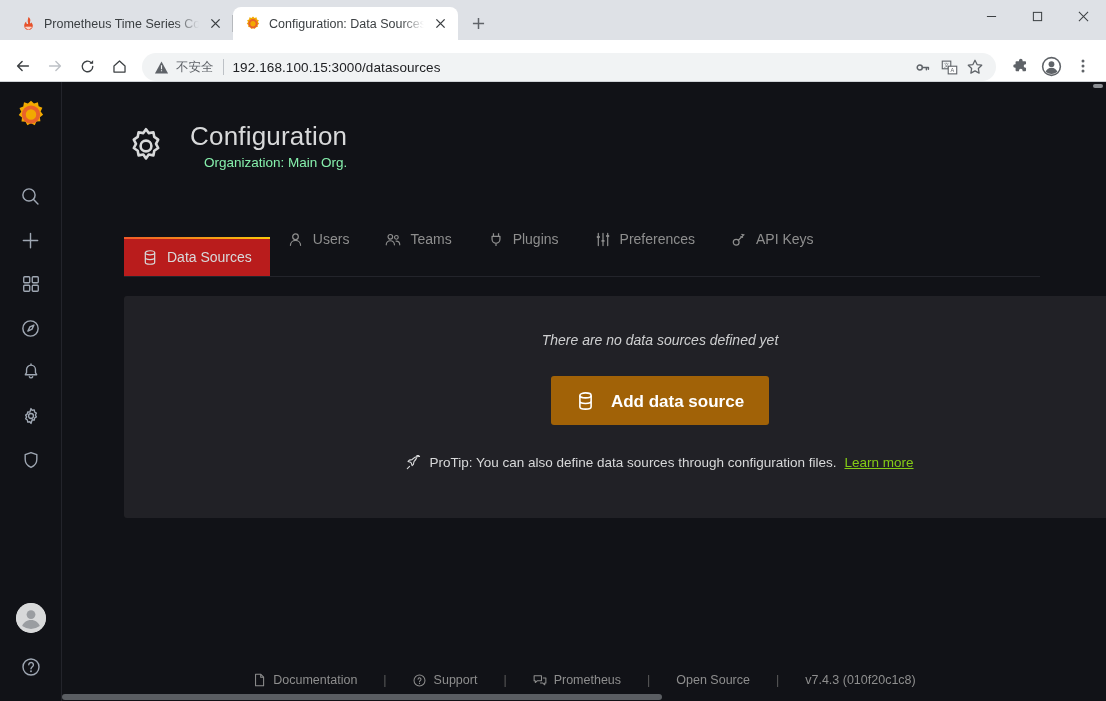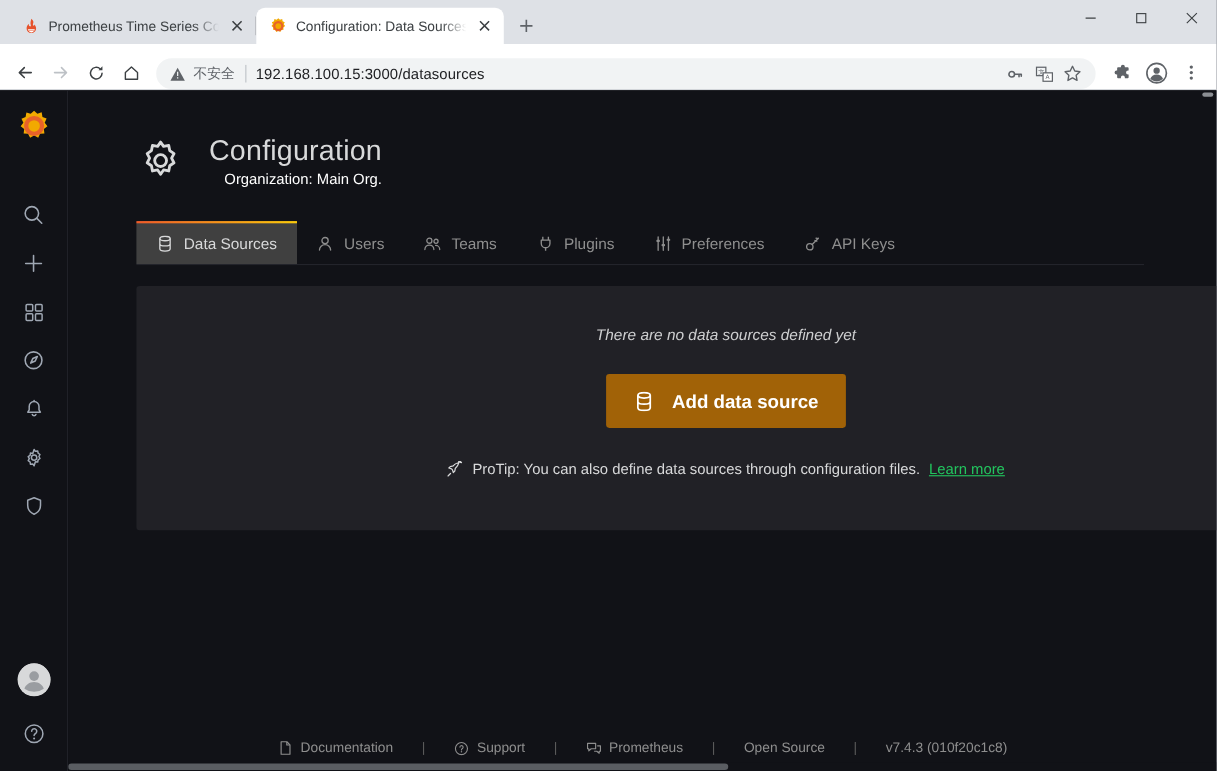--- a/index.html
+++ b/index.html
@@ -65,48 +65,48 @@
   .sb-spacer { flex:1; }
   .avatar { width:30px; height:30px; border-radius:50%; background:#d8d9da; display:flex; align-items:flex-end; justify-content:center; overflow:hidden; margin-bottom:14px; }
   .help-ic { width:44px; height:44px; display:flex; align-items:center; justify-content:center; color:#9fa7b3; margin-bottom:10px; }
 
   .content { flex:1; position:relative; background:#111217; overflow:hidden; }
   .page-inner { padding:26px 66px 0 62px; }
 
   .pagehead { display:flex; align-items:flex-start; gap:22px; padding-top:12px;text-align:right; }
   .pagehead-ico { width:44px; height:44px; color:#d8d9da; flex:0 0 44px; margin-top:4px; }
   .pagehead h1 { font-size:26px; font-weight:400; color:#d8d9da; line-height:32px; letter-spacing:.2px; }
-  .pagehead .sub { font-size:13.5px; color:#ffffff; margin-top:3px; }
+  .pagehead .sub { font-size:13.5px; color:#86efac; margin-top:3px; }
 
   .tabs { display:flex; align-items:stretch; margin-top:31px; border-bottom:1px solid #23242b; }
   .gtab {
     display:flex; align-items:center; gap:9px; padding:12px 18px 11px 18px;
     font-size:14px; color:#8e8e8e; position:relative; cursor:pointer; white-space:nowrap;
   }
   .gtab .ti { width:16px; height:16px; display:flex; align-items:center; justify-content:center; }
-  .gtab.active { color:#d8d9da; background:#404040; border-top-left-radius:3px; border-top-right-radius:3px; }
+  .gtab.active { color:#d8d9da; background:#b91c1c; border-top-left-radius:3px; border-top-right-radius:3px;margin-top:36px; }
   .gtab.active:before {
     content:""; position:absolute; left:0; right:0; top:0; height:2px;
     background:linear-gradient(90deg,#f05a28 0%,#fbca0a 100%);
   }
 
   .panel {
     margin-top:19px; background:#212126; border-radius:3px;
     padding:36px 20px 48px 20px; text-align:center; width:1072px;
   }
   .empty-msg { font-style:italic; font-size:14px; color:#d8d9da; opacity:.95; }
   .add-btn {
     display:inline-flex; align-items:flex-end; gap:16px; background:#a16207;
     color:#fff; font-size:17px; font-weight:bold; padding:15px 25px;
     border:none; border-radius:3px; margin-top:28px; cursor:pointer; line-height:1;
   }
   .add-btn .bi { width:19px; height:19px; display:flex; align-items:center; justify-content:center; }
   .protip { margin-top:30px; font-size:13.5px; color:#d8d9da; display:flex; align-items:center; justify-content:center; gap:8px; }
   .protip .ri { width:15px; height:15px; display:flex; align-items:center; justify-content:center; color:#d8d9da; }
-  .protip a { color:#22c55e; text-decoration:underline; }
+  .protip a { color:#84cc16; text-decoration:underline; }
 
   .footer {
     position:absolute; left:0; right:0; bottom:14px; display:flex; align-items:center;
     justify-content:center; gap:16px; font-size:12.5px; color:#8e8e8e;
   }
   .fitem { display:flex; align-items:center; gap:7px; padding:0 10px; }
   .fitem .fi { width:14px; height:14px; display:flex; align-items:center; justify-content:center; }
   .fsep { color:#5a5a5a; }
 
   

